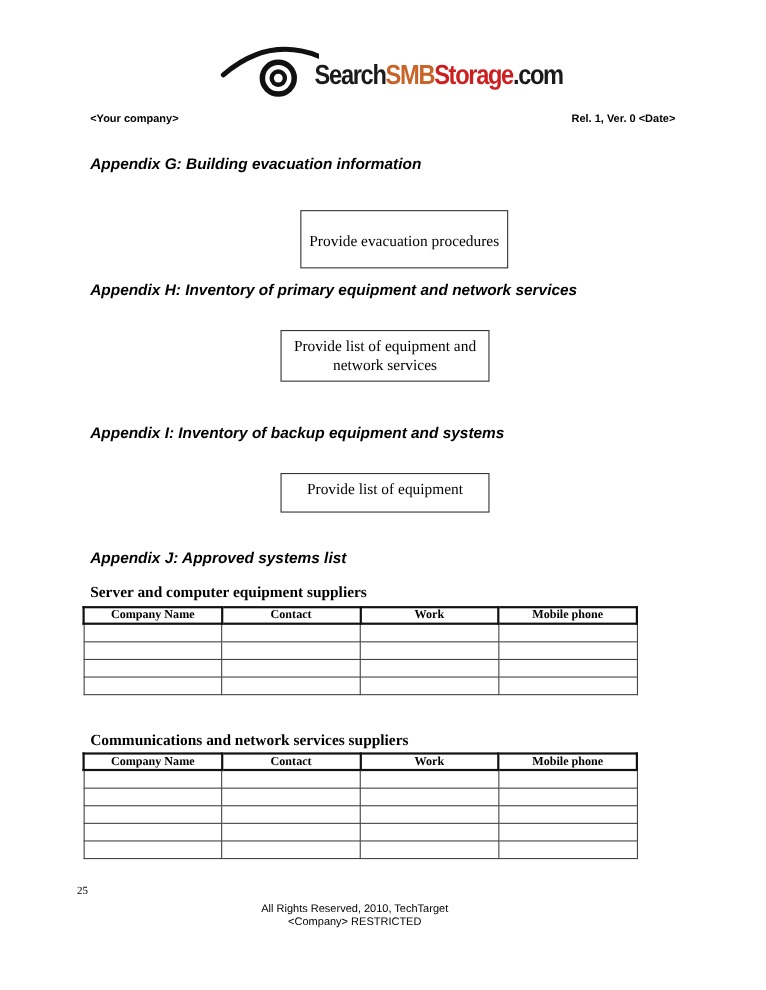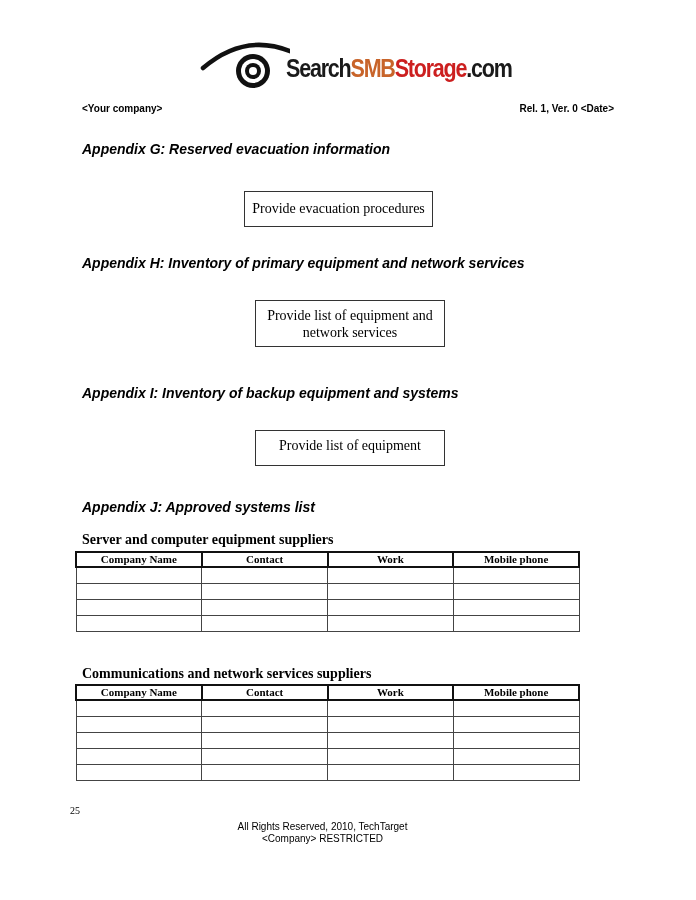--- a/index.html
+++ b/index.html
@@ -33,22 +33,22 @@
     <circle cx="53" cy="33" r="12" fill="#fff"></circle>
     <circle cx="53" cy="33" r="8" fill="#111"></circle>
     <circle cx="53" cy="33" r="4" fill="#fff"></circle>
   </svg>
   <div class="logo-text"><span class="lt-search">Search</span><span class="lt-smb">SMB</span><span class="lt-storage">Storage</span><span class="lt-com">.com</span></div>
 </div>
 
 <div class="abs hdr hdr-left">&lt;Your company&gt;</div>
 <div class="abs hdr hdr-right">Rel. 1, Ver. 0 &lt;Date&gt;</div>
 
-<div class="abs appx" style="top:141px;">Appendix G: Reserved evacuation information</div>
-<div class="abs box" style="left:244px;top:191px;width:189px;height:36px;padding-top:8px;">
+<div class="abs appx" style="top:141px;">Appendix G: Building evacuation information</div>
+<div class="abs box" style="left:273px;top:191px;width:189px;height:53px;padding-top:20px;">
   <span>Provide evacuation procedures</span>
 </div>
 
 <div class="abs appx" style="top:255px;">Appendix H: Inventory of primary equipment and network services</div>
 <div class="abs box" style="left:255px;top:300px;width:190px;height:47px;padding-top:6px;">
   <div>Provide list of equipment and</div>
   <div>network services</div>
 </div>
 
 <div class="abs appx" style="top:385px;">Appendix I: Inventory of backup equipment and systems</div>

